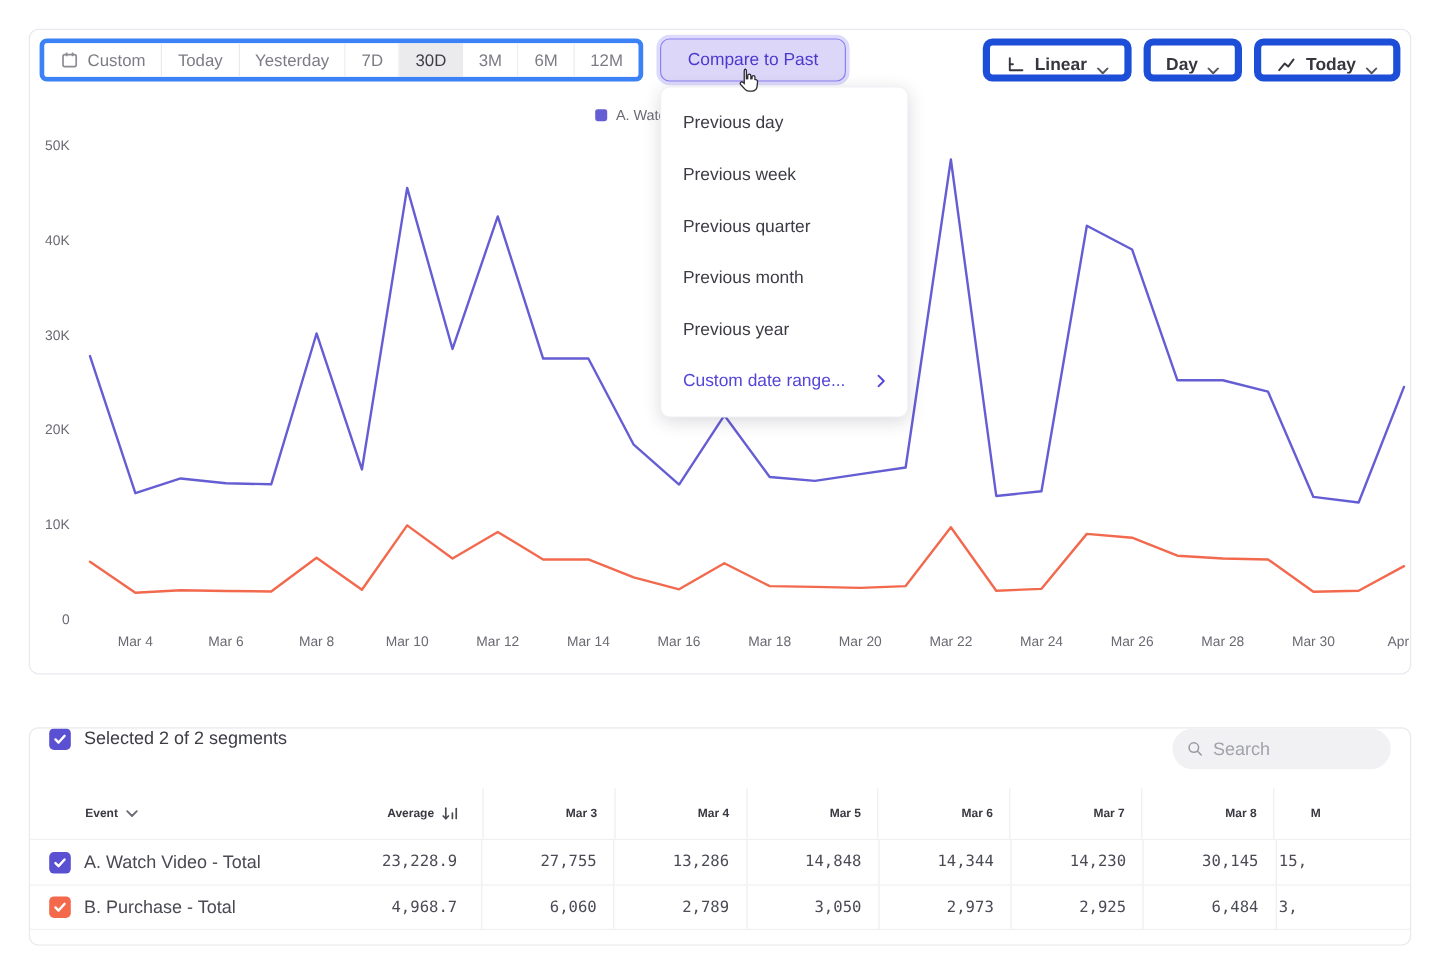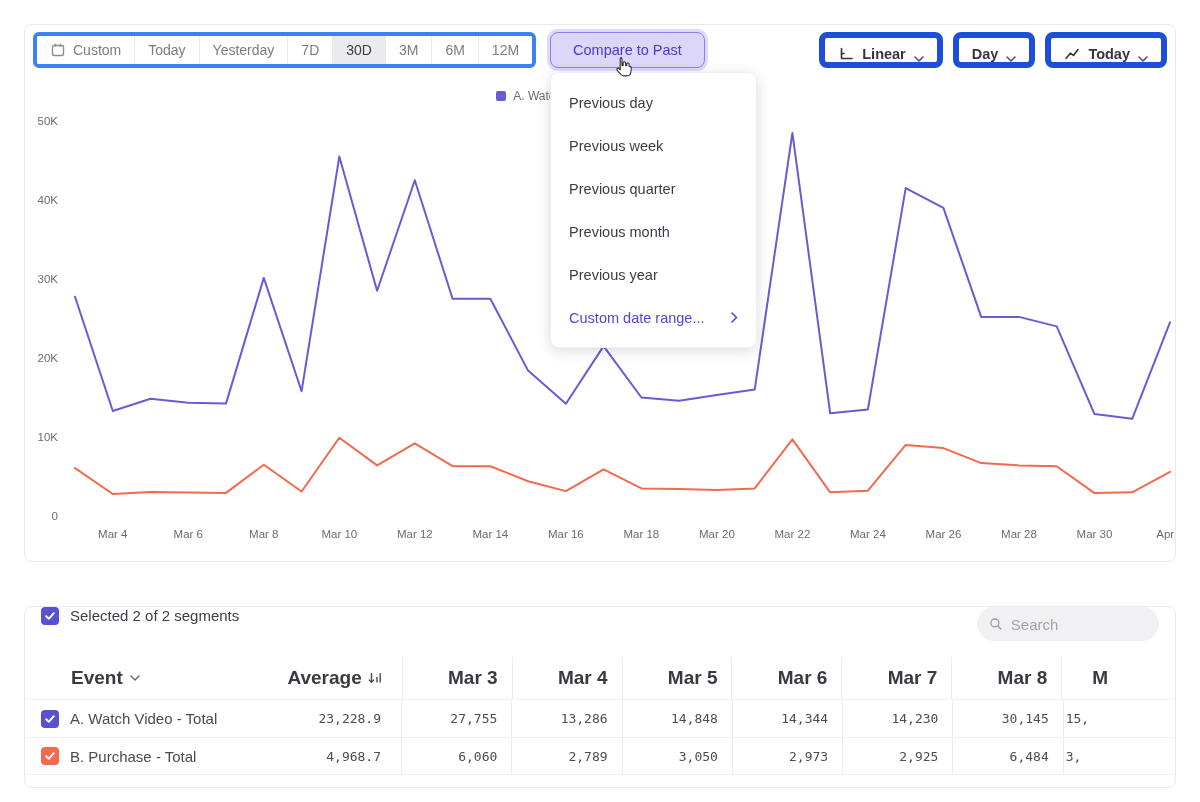--- a/index.html
+++ b/index.html
@@ -40,21 +40,21 @@
   .xtick { text-anchor:middle; }
 
   
   .seg-header { height:50px; display:flex; align-items:flex-start; padding:0 16px 0 16px; }
   .seg-header .label { margin-left:11px; font-size:15px; color:#3d3d46; }
   .cb { width:18px; height:18px; border-radius:4px; display:flex; align-items:center; justify-content:center; flex:none; cursor:pointer; }
   .search { margin-left:auto; width:182px; height:34px; background:#f1f1f4; border-radius:17px; display:flex; align-items:center; gap:8px; padding:0 12px; }
   .search input { border:none; outline:none; background:transparent; font-size:15px; color:#44444c; width:100%; font-family:inherit; }
   .search input::placeholder { color:#a2a2ab; }
 
-  .thead { height:42px; display:flex; align-items:center; font-weight:bold; font-size:19px; color:#393941; }
+  .thead { height:42px; display:flex; align-items:center; font-weight:bold; font-size:10px; color:#393941; }
   .trow { height:38px; display:flex; align-items:center; border-top:1px solid #f1f1f5; font-size:15px; color:#4a4a53; }
   .trow:last-child { border-bottom:1px solid #f1f1f5; }
   .c-event { width:268px; display:flex; align-items:center; gap:11px; padding-left:16px; height:100%; }
   .thead .c-event { padding-left:46px; gap:7px; }
   .c-avg { width:132px; height:100%; display:flex; align-items:center; justify-content:flex-end; gap:6px; padding-right:20px; }
   .c-date { width:117px; height:100%; border-left:1px solid #ededf1; display:flex; align-items:center; justify-content:flex-end; padding-right:14px; }
   .c-cut { width:120px; height:100%; border-left:1px solid #ededf1; display:flex; align-items:center; padding-left:2px; overflow:hidden; }
   .thead .c-cut { padding-left:30px; }
   .num { font-family:"DejaVu Sans Mono",monospace; font-size:13px; color:#4b4b56; }
 </style>

